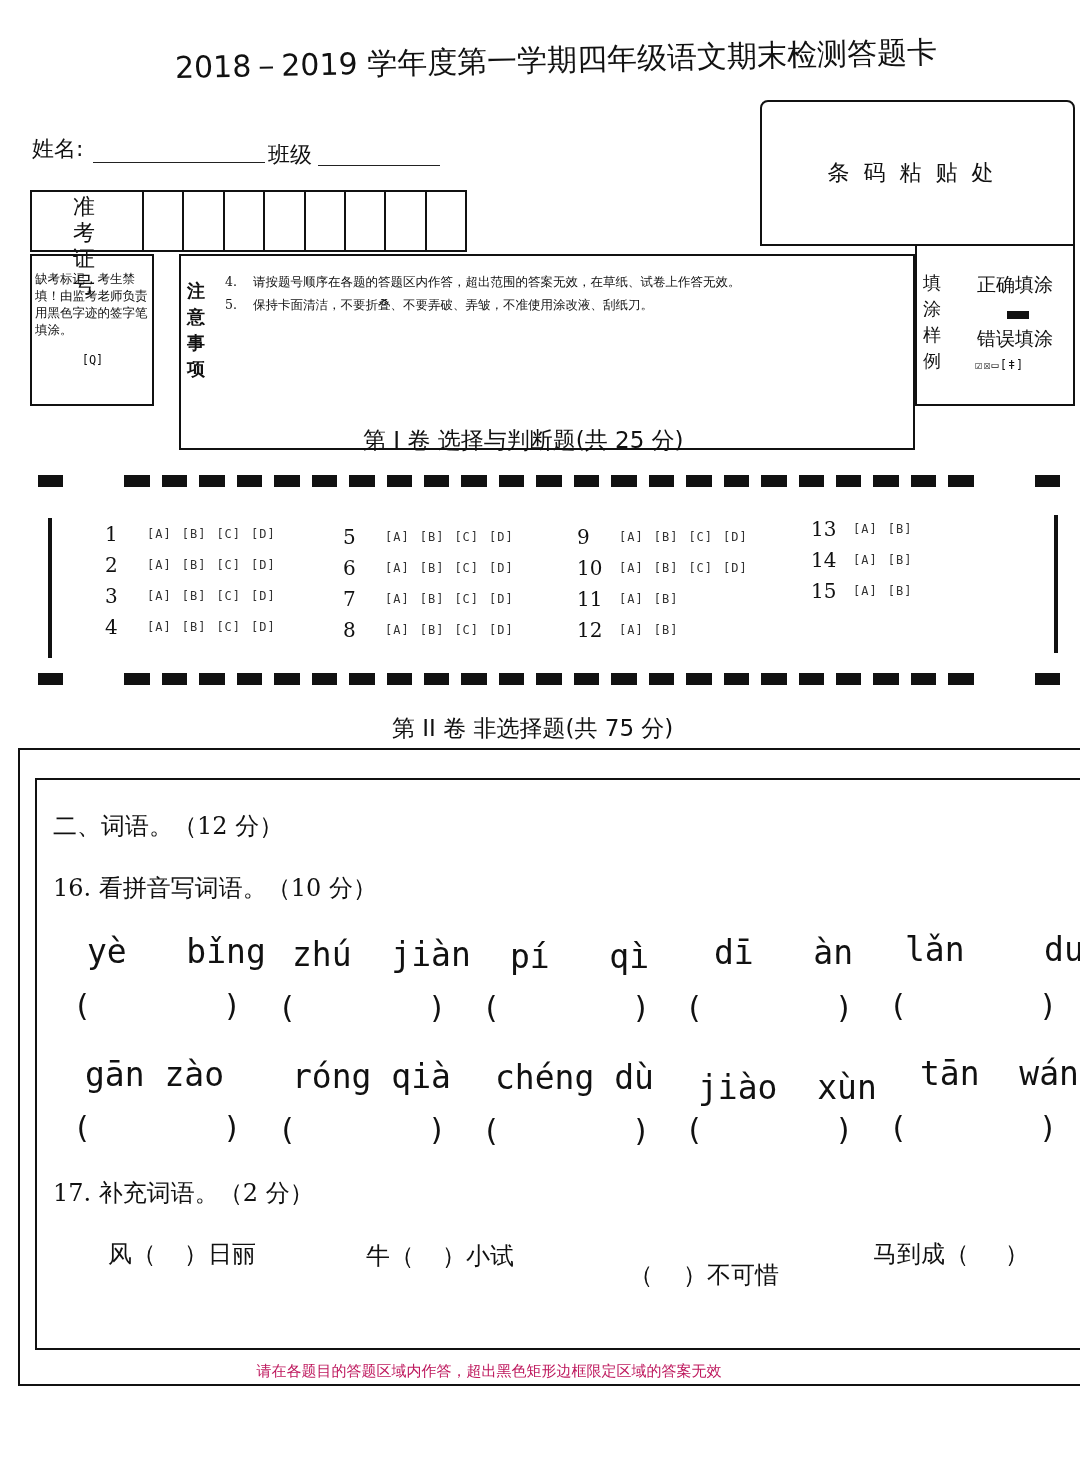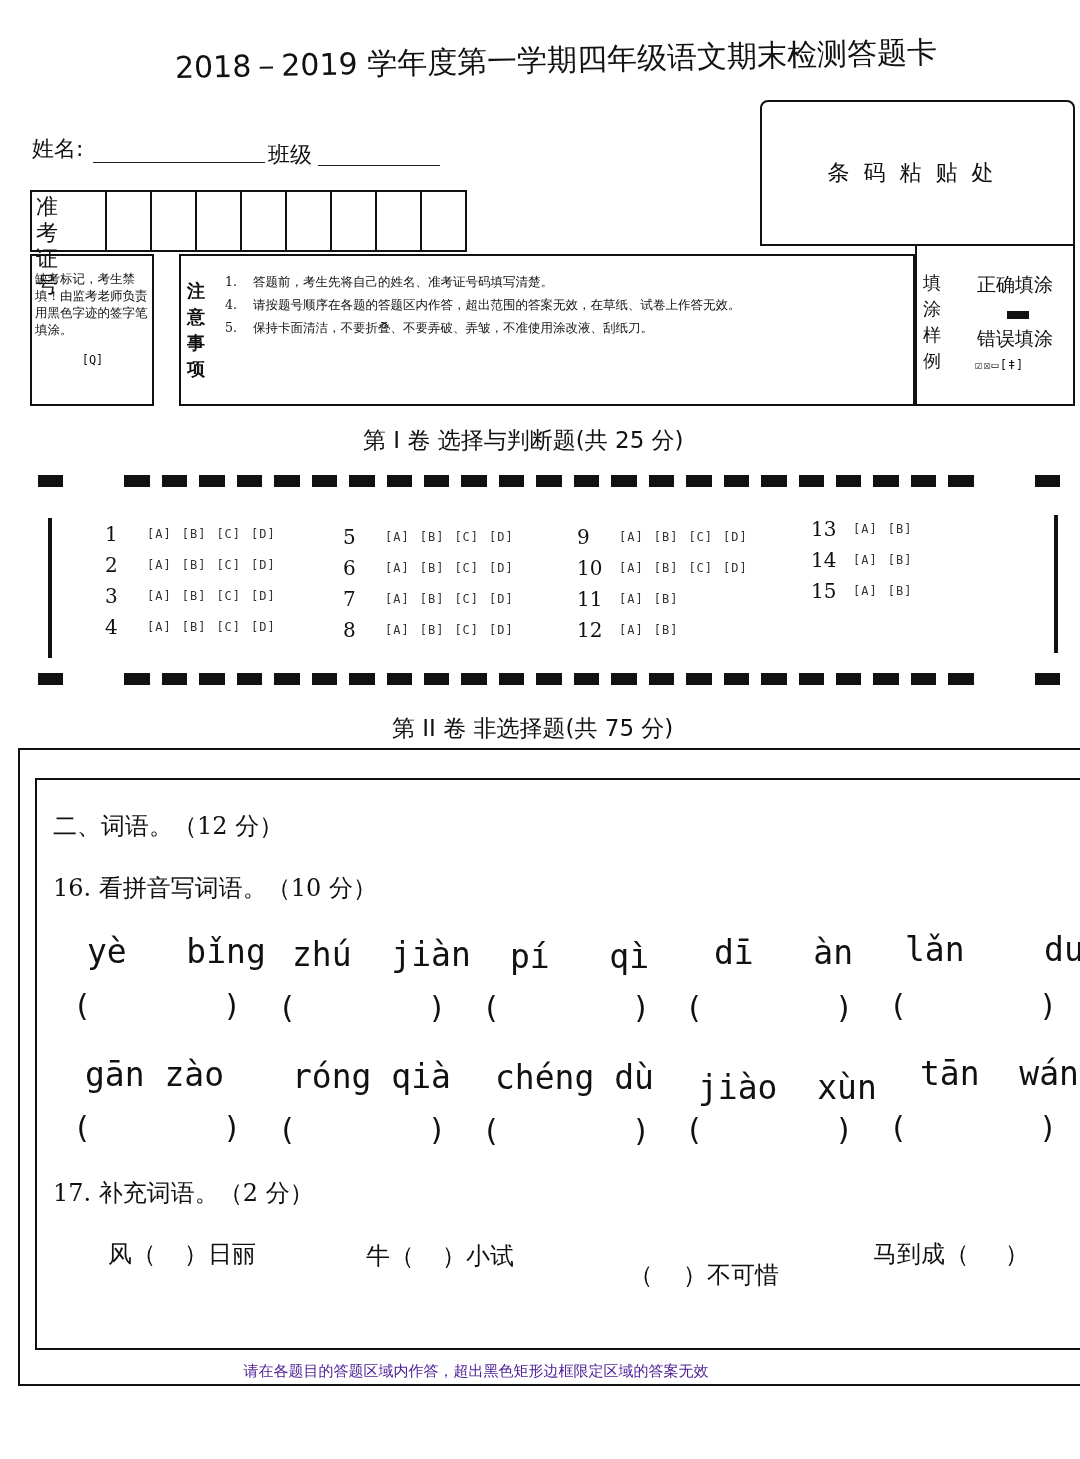--- a/index.html
+++ b/index.html
@@ -3,29 +3,29 @@
 <meta charset="utf-8">
 <style>
   html, body { margin:0; padding:0; background:#fff; }
   body { width:1080px; height:1459px; position:relative; overflow:hidden;
          font-family:"DejaVu Serif","Liberation Serif",serif; color:#111; }
   .abs { position:absolute; }
   .title { left:175px; top:48px; font-family:"DejaVu Sans","Liberation Sans",sans-serif;
            font-size:30px; letter-spacing:0px; transform:rotate(-1.2deg); transform-origin:left center; white-space:nowrap; }
   .lbl { font-family:"DejaVu Sans","Liberation Sans",sans-serif; font-size:22px; }
   .uline { border-bottom:1.5px solid #222; height:0; }
-  .idgrid { left:30px; top:190px; width:437px; height:62px; display:flex; border:2px solid #111; box-sizing:border-box; }
+  .idgrid { left:30px; top:190px; width:437px; height:62px; display:flex; border:2px solid #111; box-sizing:border-box;padding-left:37px; }
   .idgrid .head { width:75px; border-right:2px solid #111; font-family:"DejaVu Sans","Liberation Sans",sans-serif;
                   font-size:22px; line-height:26px; padding:2px 0 0 4px; box-sizing:border-box; letter-spacing:10px; }
   .idgrid .cell { flex:1; border-right:2px solid #111; }
   .idgrid .cell:last-child { border-right:none; }
   .absent { left:30px; top:254px; width:124px; height:152px; border:2px solid #111; box-sizing:border-box;
             font-size:12.5px; line-height:17px; padding:14px 2px 0 3px; }
   .absent .q { text-align:center; margin-top:14px; font-family:"DejaVu Sans Mono","Liberation Mono",monospace; font-size:12px; }
-  .notes { left:179px; top:254px; width:736px; height:152px; border:2px solid #111; box-sizing:border-box; }
+  .notes { left:179px; top:254px; width:736px; height:196px; border:2px solid #111; box-sizing:border-box; }
   .notes .vt { position:absolute; left:6px; top:22px; width:22px; font-family:"DejaVu Sans","Liberation Sans",sans-serif;
                font-size:18px; line-height:26px; font-weight:bold; }
   .notes ol { position:absolute; left:44px; top:14px; margin:0; padding:0; list-style:none; font-size:12.5px; line-height:23px; }
   .notes ol li span.n { display:inline-block; width:28px; }
   .barcode { left:760px; top:100px; width:315px; height:146px; border:2px solid #111; border-radius:8px 8px 0 0; box-sizing:border-box;
              display:flex; align-items:center; justify-content:center; font-size:22px; letter-spacing:14px; }
   .sample { left:915px; top:244px; width:160px; height:162px; border:2px solid #111; box-sizing:border-box; }
   .sample .vt { position:absolute; left:6px; top:24px; font-family:"DejaVu Sans","Liberation Sans",sans-serif; font-size:18px; line-height:26px; width:20px; }
   .sample .ok { position:absolute; left:60px; top:26px; font-size:19px; }
   .sample .okmark { position:absolute; left:90px; top:65px; width:22px; height:8px; background:#111; }
@@ -40,21 +40,21 @@
   .mcq .col { position:absolute; top:0; }
   .mcq .row { height:31px; display:flex; align-items:center; white-space:nowrap; }
   .mcq .num { font-size:20px; width:42px; font-family:"DejaVu Serif","Liberation Serif",serif; }
   .mcq .opt { font-family:"DejaVu Sans Mono","Liberation Mono",monospace; font-size:12px; color:#333; margin-right:10px; letter-spacing:1px; }
   .outer2 { left:18px; top:748px; width:1062px; height:638px; border:2px solid #111; box-sizing:border-box; border-right:none; }
   .inner2 { left:35px; top:778px; width:1045px; height:572px; border:2px solid #111; box-sizing:border-box; border-right:none; }
   .qtxt { font-size:24px; white-space:nowrap; }
   .pinyin { font-family:"DejaVu Sans Mono","Liberation Mono",monospace; font-size:33px; white-space:nowrap; }
   .paren { font-family:"DejaVu Sans Mono","Liberation Mono",monospace; font-size:30px; }
   .fillrow { font-family:"DejaVu Sans","Liberation Sans",sans-serif; font-size:24px; white-space:nowrap; }
-  .footer { left:0; width:952px; text-align:center; top:1362px; font-size:15px; color:#4c1d95; }
+  .footer { left:13px; width:952px; text-align:center; top:1362px; font-size:15px; color:#be185d; }
 </style>
 </head>
 <body>
 
 <div class="abs title">2018－2019 学年度第一学期四年级语文期末检测答题卡</div>
 
 <div class="abs lbl" style="left:32px;top:134px;">姓名:</div>
 <div class="abs uline" style="left:93px;top:162px;width:172px;"></div>
 <div class="abs lbl" style="left:268px;top:140px;">班级</div>
 <div class="abs uline" style="left:318px;top:165px;width:122px;"></div>
@@ -79,21 +79,20 @@
 </div>
 
 <div class="abs absent">
   <div>缺考标记，考生禁填！由监考老师负责用黑色字迹的签字笔填涂。</div>
   <div class="q">[Q]</div>
 </div>
 
 <div class="abs notes">
   <div class="vt">注意事项</div>
   <ol>
-    <li><span class="n">1.</span><span>答题前，考生先将自己的姓名、准考证号码填写清楚。</span></li>
     <li><span class="n">4.</span><span>请按题号顺序在各题的答题区内作答，超出范围的答案无效，在草纸、试卷上作答无效。</span></li>
     <li><span class="n">5.</span><span>保持卡面清洁，不要折叠、不要弄破、弄皱，不准使用涂改液、刮纸刀。</span></li>
   </ol>
 </div>
 
 <div class="abs sample">
   <div class="vt">填涂样例</div>
   <div class="ok">正确填涂</div>
   <div class="okmark"></div>
   <div class="bad">错误填涂</div>

